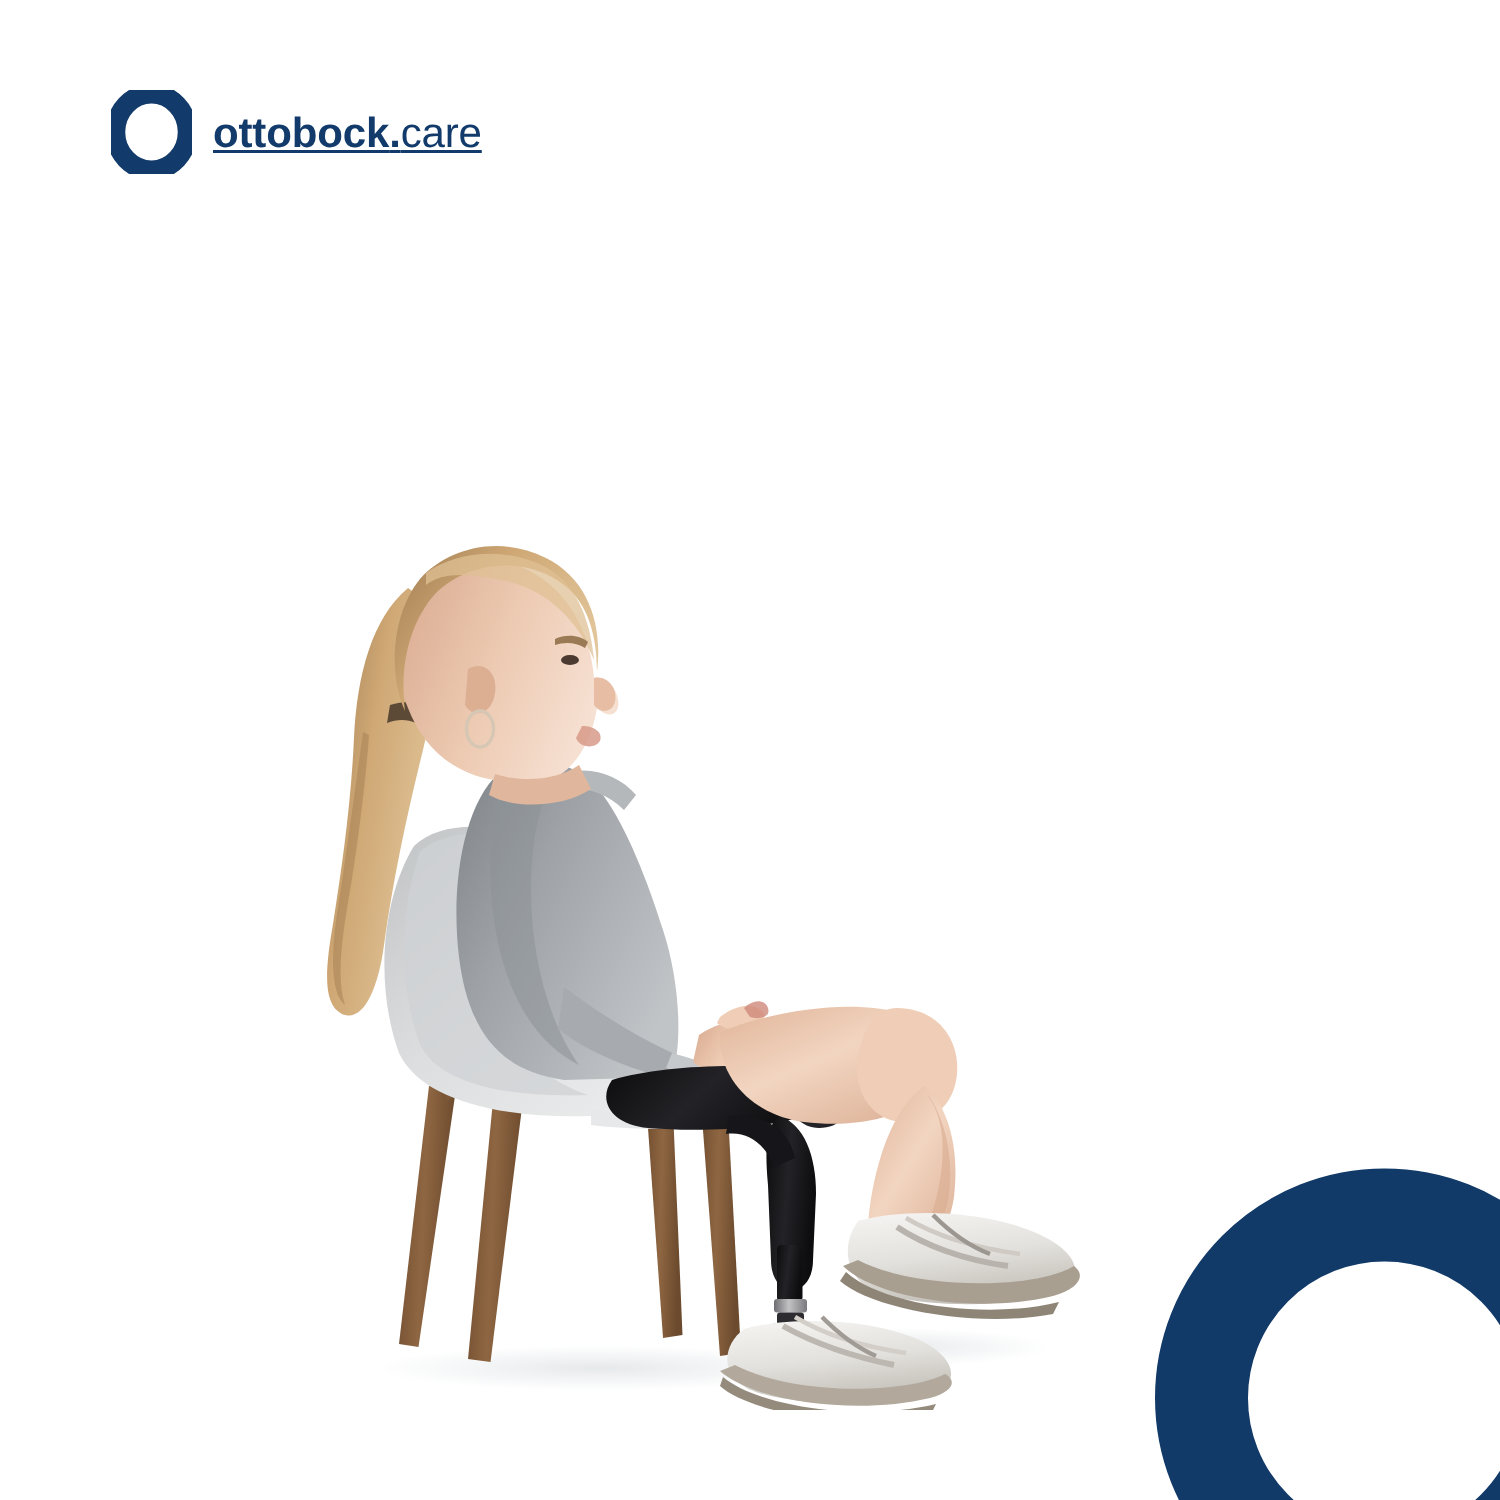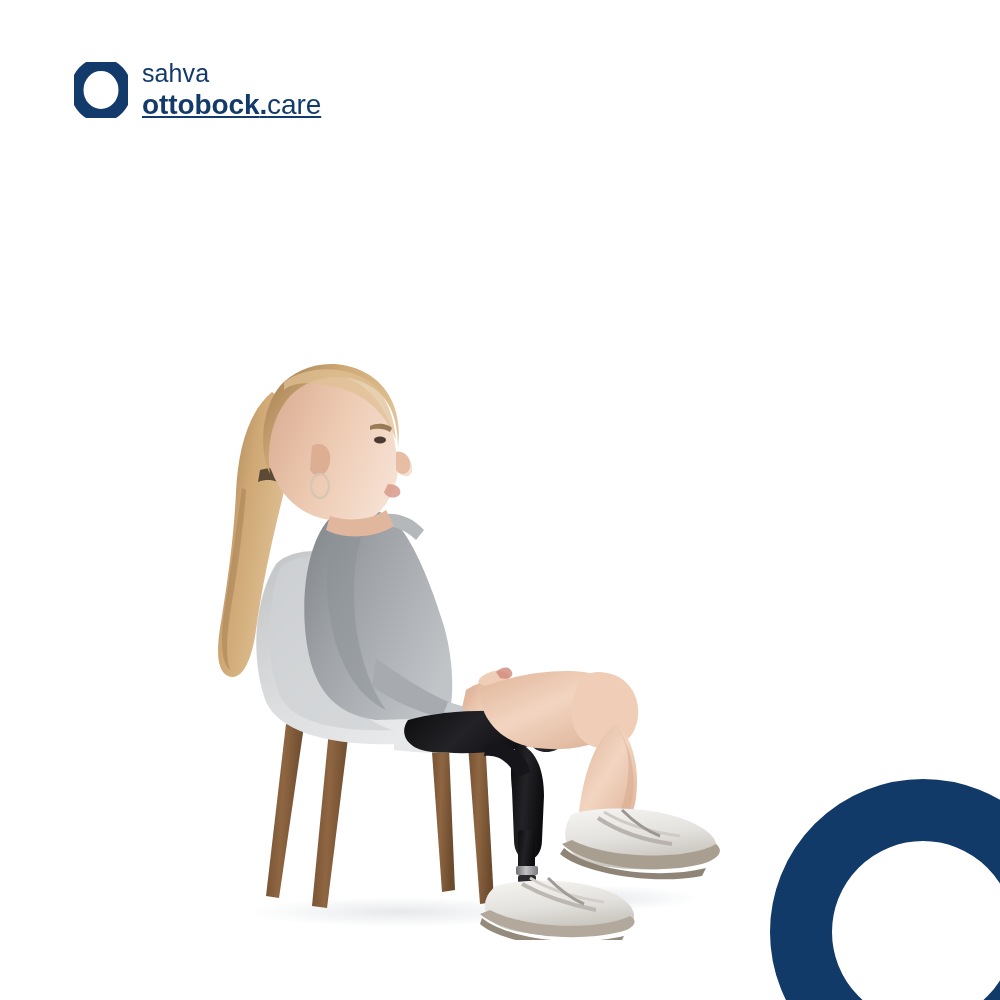--- a/index.html
+++ b/index.html
@@ -99,21 +99,20 @@
 
 <div id="canvas">
 
   <div class="logo-lockup">
     <span class="logo-ring">
       <svg viewBox="0 0 54 56" xmlns="http://www.w3.org/2000/svg" aria-hidden="true">
         <ellipse cx="27" cy="28" rx="24" ry="25.5" fill="none" stroke="#123b6c" stroke-width="13"></ellipse>
       </svg>
     </span>
     <span class="logo-wordmark">
-      <span class="logo-line-1">sahva</span>
       <span class="logo-line-2"><span class="logo-brand-bold">ottobock</span><span class="logo-brand-dot">.</span><span class="logo-brand-thin">care</span></span>
     </span>
   </div>
 
 
   <div class="hero-photo">
     <svg viewBox="0 0 560 620" xmlns="http://www.w3.org/2000/svg" role="img">
       <defs>
         <linearGradient id="gSkin" x1="0" y1="0" x2="1" y2="0.4">
           <stop offset="0%" stop-color="#d7a88d"></stop>

